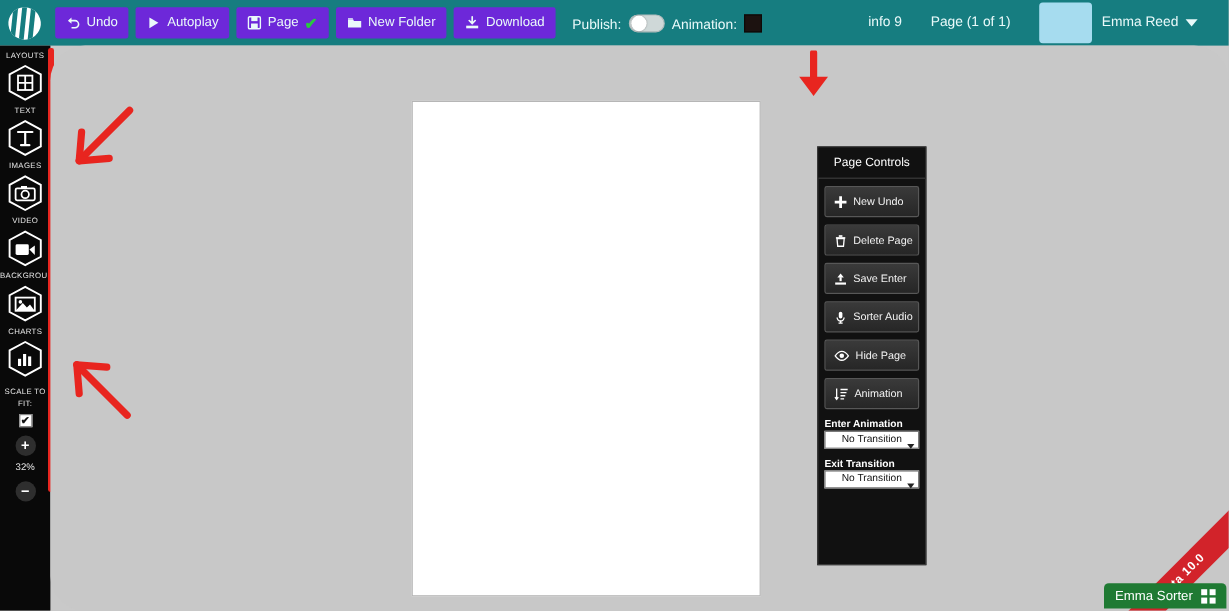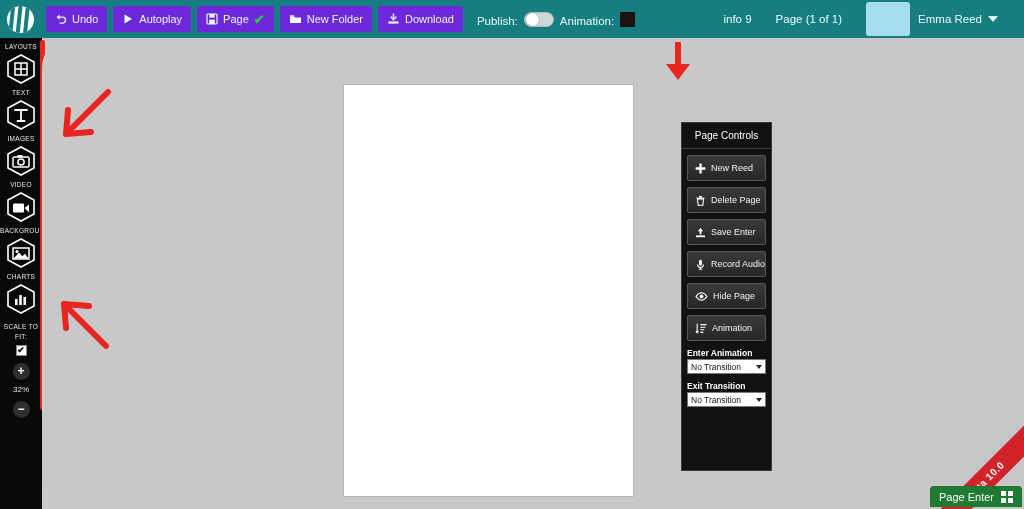--- a/index.html
+++ b/index.html
@@ -142,21 +142,21 @@
     color: #f2f2f2; font-size: 9px;
     display: flex; align-items: center; gap: 5px; padding-left: 7px;
     cursor: pointer; white-space: nowrap;
   }
   .pc-btn svg { display: block; flex: 0 0 auto; }
   .pc-field { margin: 7px 5px 0; }
   .pc-flabel { color: #ffffff; font-size: 8.5px; font-weight: bold; margin-bottom: 1px; }
   .pc-select {
     width: 100%; height: 15px; background: #ffffff; border: 1px solid #7a7a7a;
     color: #111; font-size: 8.5px; font-family: "Liberation Sans", sans-serif;
-    display: flex; align-items: center; padding: 0 3px; cursor: pointer;
+    display: flex; align-items: center; padding: 0 3px; cursor: pointer; flex-direction: column;
   }
   .pc-select .sel-caret {
     margin-left: auto; width: 0; height: 0;
     border-left: 3px solid transparent; border-right: 3px solid transparent;
     border-top: 4px solid #222;
   }
 
   
   .ribbon {
     position: absolute; right: -36px; bottom: 18px;
@@ -345,21 +345,21 @@
 
     <div class="pc-panel">
       <div class="pc-title">Page Controls</div>
 
       <div class="pc-btn">
         <span>
           <svg width="11" height="11" viewBox="0 0 11 11">
               <path d="M5.5 0.6v9.8M0.6 5.5h9.8" stroke="#fff" stroke-width="2.3"></path>
             </svg>
         </span>
-        <span>New Reed</span>
+        <span>New Undo</span>
       </div>
 
       <div class="pc-btn">
         <span>
           <svg width="11" height="11" viewBox="0 0 11 11">
             <rect x="1.6" y="2.6" width="7.8" height="1.3" fill="#fff"></rect>
             <path d="M2.5 3.9h6l-.6 6.3H3.1z" fill="none" stroke="#fff" stroke-width="1.1"></path>
             <rect x="4" y="1" width="3" height="1.4" fill="#fff"></rect>
           </svg>
         </span>
@@ -378,21 +378,21 @@
       </div>
 
       <div class="pc-btn">
         <span>
           <svg width="11" height="11" viewBox="0 0 11 11">
             <rect x="4" y="0.8" width="3" height="5.6" rx="1.5" fill="#fff"></rect>
             <path d="M2.6 5.6a2.9 2.9 0 0 0 5.8 0" fill="none" stroke="#fff" stroke-width="1.1"></path>
             <path d="M5.5 8.3v1.9M3.8 10.2h3.4" stroke="#fff" stroke-width="1.1"></path>
           </svg>
         </span>
-        <span>Record Audio</span>
+        <span>Sorter Audio</span>
       </div>
 
       <div class="pc-btn">
         <span>
           <svg width="13" height="11" viewBox="0 0 13 11">
             <path d="M1 5.5C2.8 2.9 4.6 1.8 6.5 1.8s3.7 1.1 5.5 3.7c-1.8 2.6-3.6 3.7-5.5 3.7S2.8 8.1 1 5.5z" fill="none" stroke="#fff" stroke-width="1.1"></path>
             <circle cx="6.5" cy="5.5" r="1.9" fill="#fff"></circle>
           </svg>
         </span>
         <span>Hide Page</span>
@@ -423,21 +423,21 @@
           <span class="sel-caret"></span>
         </div>
       </div>
     </div>
 
     <div class="ribbon-clip">
       <div class="ribbon">Beta 10.0</div>
     </div>
 
     <div class="page-sorter">
-      <span>Page Enter</span>
+      <span>Emma Sorter</span>
       <span class="grid-icon">
           <i></i>
           <i></i>
           <i></i>
           <i></i>
         </span>
     </div>
   </div>
 
   <svg class="arrow" style="left:52px; top:88px;" width="62" height="58">

